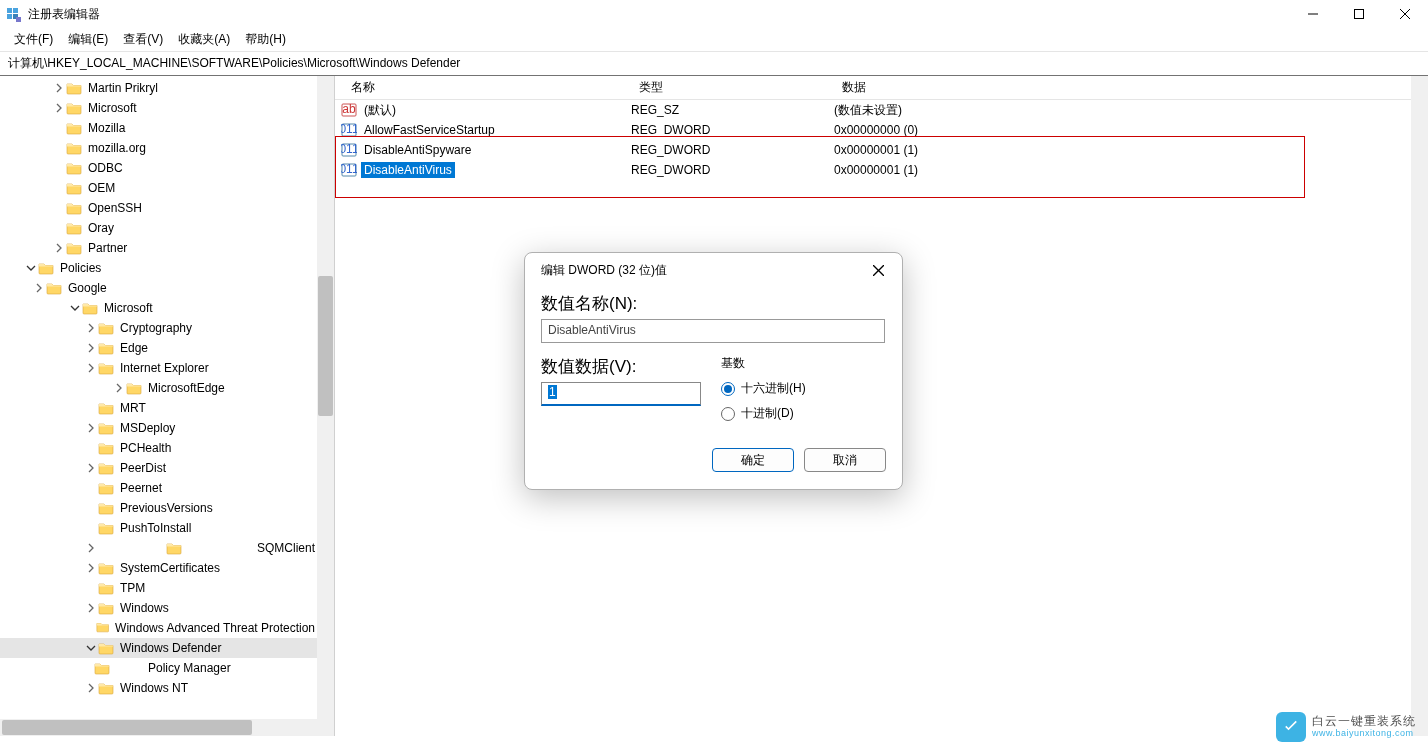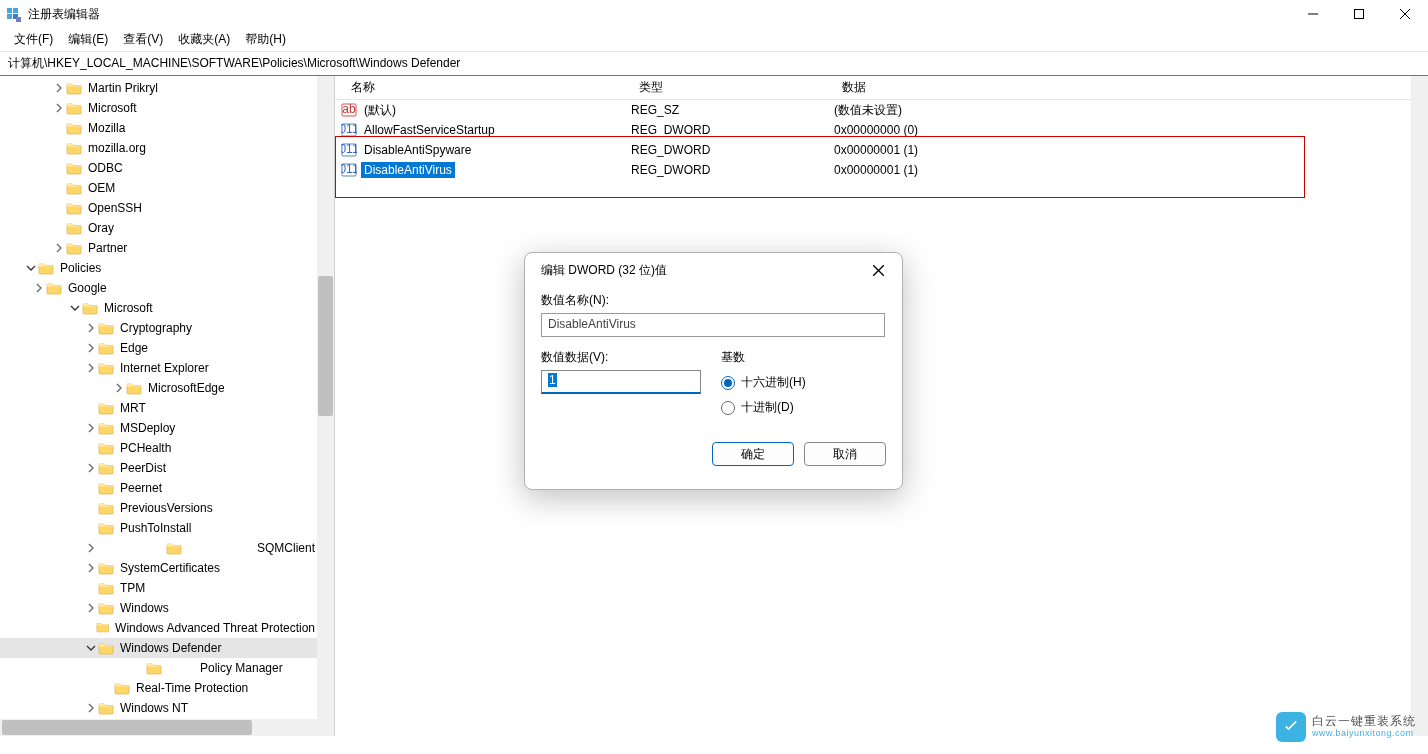--- a/index.html
+++ b/index.html
@@ -45,21 +45,21 @@
 .vscroll .thumb { position: absolute; left: 1px; right: 1px; background: #c0c0c0; border-radius: 2px; }
 .hscroll { position: absolute; left: 0; right: 17px; bottom: 0; height: 17px; background: #f0f0f0; }
 .hscroll .thumb { position: absolute; top: 1px; bottom: 1px; background: #c0c0c0; border-radius: 2px; }
 .scroll-corner { position: absolute; right: 0; bottom: 0; width: 17px; height: 17px; background: #f0f0f0; }
 .list-pane .vscroll { top: 0; bottom: 0; }
 
 .dialog { position: absolute; left: 524px; top: 252px; width: 379px; height: 238px; background: #fff; border: 1px solid #b0b0b0; border-radius: 8px; box-shadow: 0 8px 32px rgba(0,0,0,.25); }
 .dialog .dlg-title { display: flex; align-items: center; height: 35px; padding: 0 10px 0 16px; font-size: 12px; }
 .dialog .dlg-close { width: 28px; height: 28px; display: flex; align-items: center; justify-content: center; }
 .dialog .dlg-body { padding: 4px 16px 0 16px; }
-.dlg-label { font-size: 12px; margin-bottom: 4px; }
+.dlg-label { font-size: 17px; margin-bottom: 4px; }
 .dlg-field { width: 344px; height: 24px; border: 1px solid #999; background: #fff; padding: 3px 6px; font-size: 12px; margin-bottom: 12px; }
 .dlg-field.ro { color: #444; }
 .dlg-row { display: flex; gap: 20px; }
 .dlg-value-wrap { width: 160px; }
 .dlg-value { width: 160px; height: 24px; border: 1px solid #888; border-bottom: 2px solid #0067c0; padding: 2px 6px; font-size: 12px; }
 .dlg-value-sel { background: #0078d4; color: #fff; padding: 0 1px; }
 .radix-group { font-size: 12px; }
 .radix-group .grp-label { margin-bottom: 8px; }
 .radio-row { display: flex; align-items: center; gap: 6px; margin-bottom: 8px; }
 .radio { width: 14px; height: 14px; border-radius: 50%; border: 1px solid #666; display: inline-flex; align-items: center; justify-content: center; }
@@ -412,35 +412,27 @@
             <svg width="10" height="10" viewBox="0 0 10 10">
               <path d="M1 3l4 4 4-4" fill="none" stroke="#333" stroke-width="1.3"></path>
             </svg>
           </span>
           <span class="folder-icon"><svg viewBox="0 0 16 14">
               <path fill="#ffd766" stroke="#d9a43b" stroke-width="0.6" d="M1 3h5l1.5 1.5H15V12a1 1 0 0 1-1 1H2a1 1 0 0 1-1-1z"></path>
               <path fill="#ffe9a8" d="M1 3h5l1.5 1.5H15v1H1z"></path>
             </svg></span>
           <span class="tree-label">Windows Defender</span>
         </div>
-        <div class="tree-row" style="padding-left: 100px; gap: 32px;">
+        <div class="tree-row" style="padding-left: 48px; gap: 32px;">
           <span class="chev"></span>
           <span class="folder-icon"><svg viewBox="0 0 16 14">
               <path fill="#ffd766" stroke="#d9a43b" stroke-width="0.6" d="M1 3h5l1.5 1.5H15V12a1 1 0 0 1-1 1H2a1 1 0 0 1-1-1z"></path>
               <path fill="#ffe9a8" d="M1 3h5l1.5 1.5H15v1H1z"></path>
             </svg></span>
           <span class="tree-label">Policy Manager</span>
-        </div>
-        <div class="tree-row" style="padding-left: 100px;">
-          <span class="chev"></span>
-          <span class="folder-icon"><svg viewBox="0 0 16 14">
-              <path fill="#ffd766" stroke="#d9a43b" stroke-width="0.6" d="M1 3h5l1.5 1.5H15V12a1 1 0 0 1-1 1H2a1 1 0 0 1-1-1z"></path>
-              <path fill="#ffe9a8" d="M1 3h5l1.5 1.5H15v1H1z"></path>
-            </svg></span>
-          <span class="tree-label">Real-Time Protection</span>
         </div>
         <div class="tree-row" style="padding-left: 84px;">
           <span class="chev">
             <svg width="10" height="10" viewBox="0 0 10 10">
               <path d="M3 1l4 4-4 4" fill="none" stroke="#666" stroke-width="1.3"></path>
             </svg>
           </span>
           <span class="folder-icon"><svg viewBox="0 0 16 14">
               <path fill="#ffd766" stroke="#d9a43b" stroke-width="0.6" d="M1 3h5l1.5 1.5H15V12a1 1 0 0 1-1 1H2a1 1 0 0 1-1-1z"></path>
               <path fill="#ffe9a8" d="M1 3h5l1.5 1.5H15v1H1z"></path>

